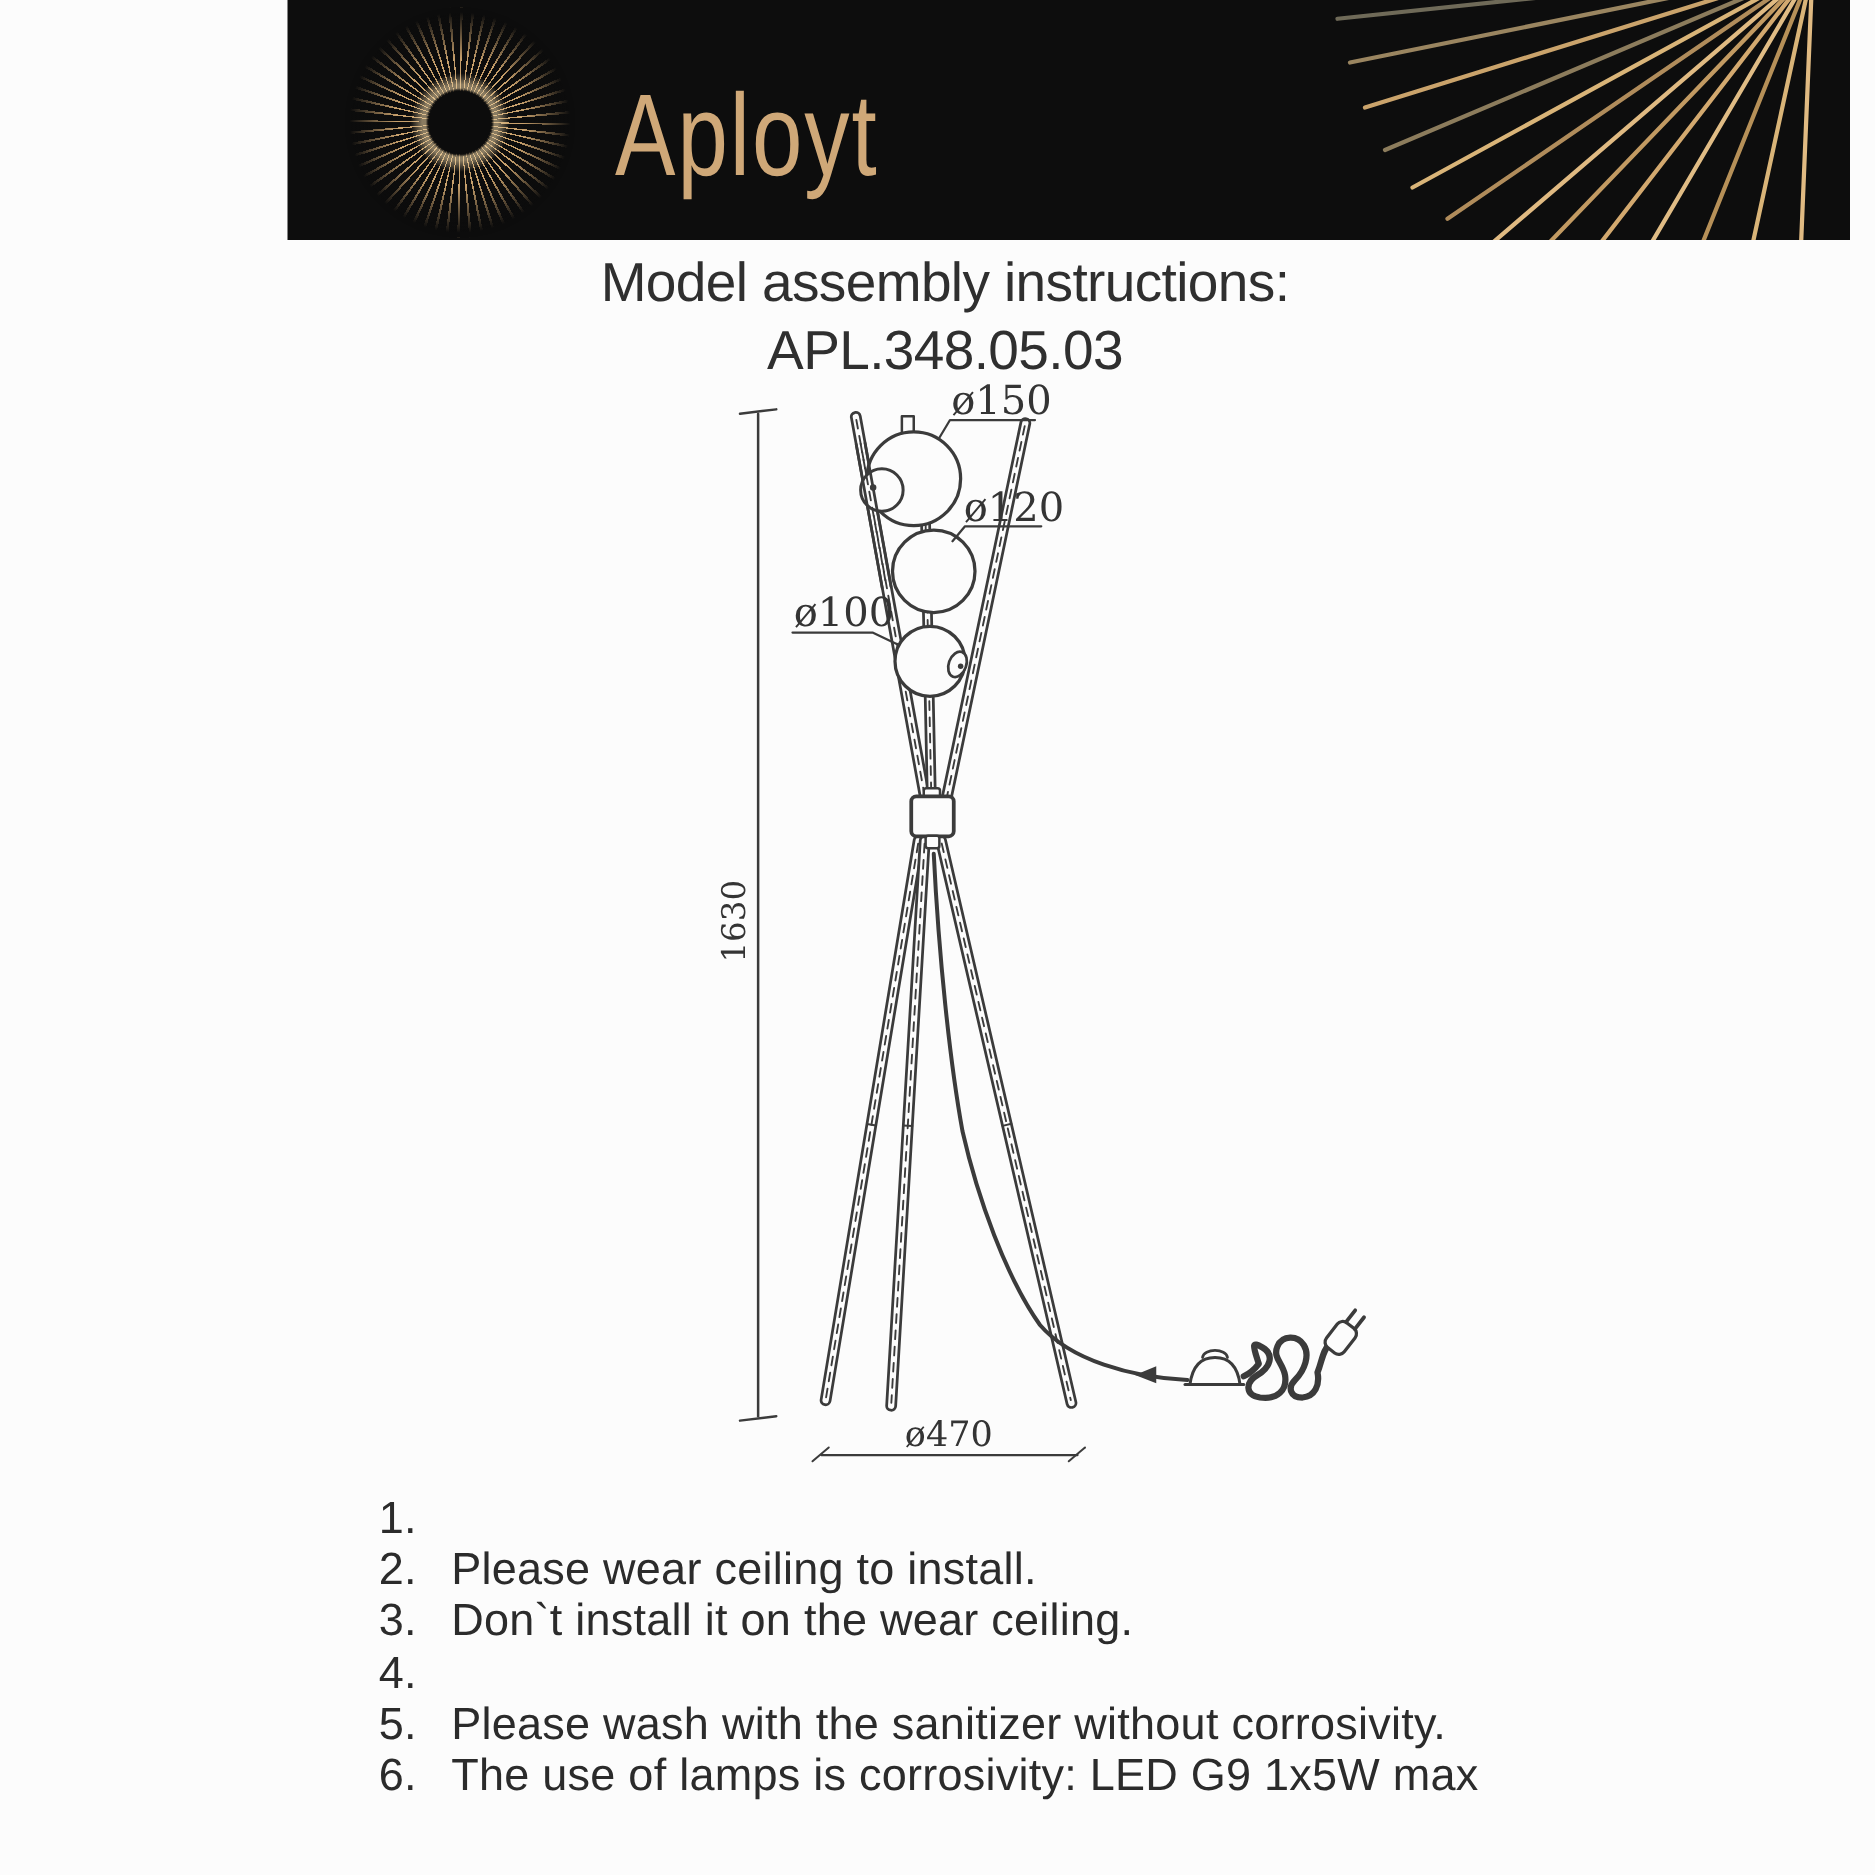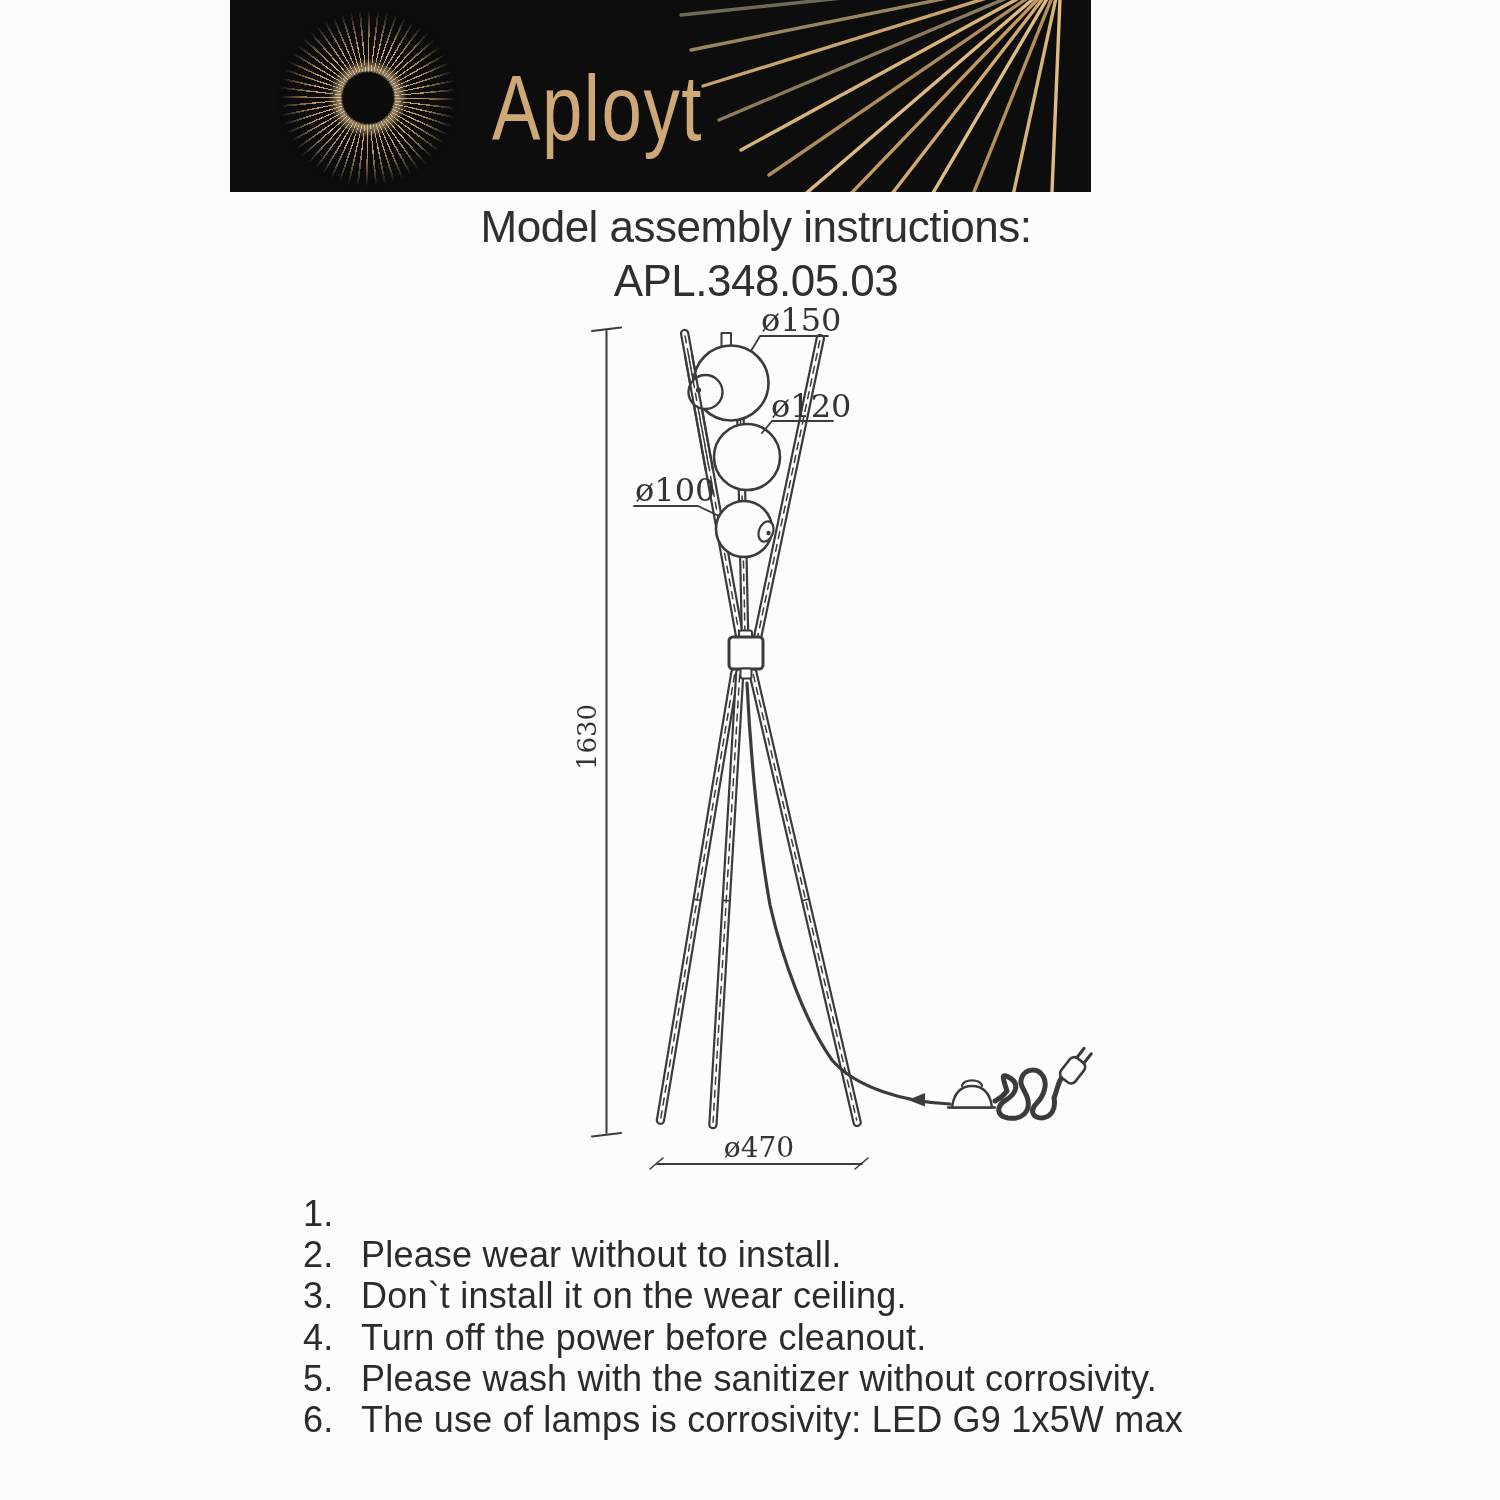--- a/index.html
+++ b/index.html
@@ -3,21 +3,21 @@
 <meta charset="utf-8">
 <style>
   html,body{margin:0;padding:0;}
   body{
     width:1500px;height:1500px;position:relative;overflow:hidden;
     background:#fcfcfc;
     font-family:"Liberation Sans", sans-serif;
   }
   
   .brand-bar{
-    position:absolute;left:230px;top:0;width:861px;height:192px;
+    position:absolute;left:230px;top:0;width:1250px;height:192px;
     background:#0d0d0d;overflow:hidden;
   }
   .sunburst{
     position:absolute;left:46px;top:6px;width:184px;height:184px;border-radius:50%;
     background:
       radial-gradient(closest-side, #0c0c0c 0 27%, rgba(12,12,12,0) 30% 55%, #0c0c0c 96%),
       radial-gradient(closest-side, rgba(12,12,12,0) 0 27%, rgba(242,216,168,0.55) 29% 33%, rgba(242,216,168,0) 43%),
       repeating-conic-gradient(#c7a univ06c 0deg 1.4deg, rgba(12,12,12,0) 1.4deg 6deg);
     background:
       radial-gradient(closest-side, #0c0c0c 0 27%, rgba(12,12,12,0) 30% 55%, #0c0c0c 96%),
@@ -180,29 +180,28 @@
   <text class="dim-label" x="635" y="501" font-size="32">ø100</text>
   <text class="dim-label" x="759" y="1157" text-anchor="middle" font-size="28">ø470</text>
 </svg>
 
 <ol class="instructions">
   <li>
     <span class="num">1.</span>
   </li>
   <li>
     <span class="num">2.</span>
-    <span class="txt">Please wear without to install.</span>
+    <span class="txt">Please wear ceiling to install.</span>
   </li>
   <li>
     <span class="num">3.</span>
     <span class="txt">Don`t install it on the wear ceiling.</span>
   </li>
   <li>
     <span class="num">4.</span>
-    <span class="txt">Turn off the power before cleanout.</span>
   </li>
   <li>
     <span class="num">5.</span>
     <span class="txt">Please wash with the sanitizer without corrosivity.</span>
   </li>
   <li>
     <span class="num">6.</span>
     <span class="txt">The use of lamps is corrosivity: LED G9 1x5W max</span>
   </li>
 </ol>

